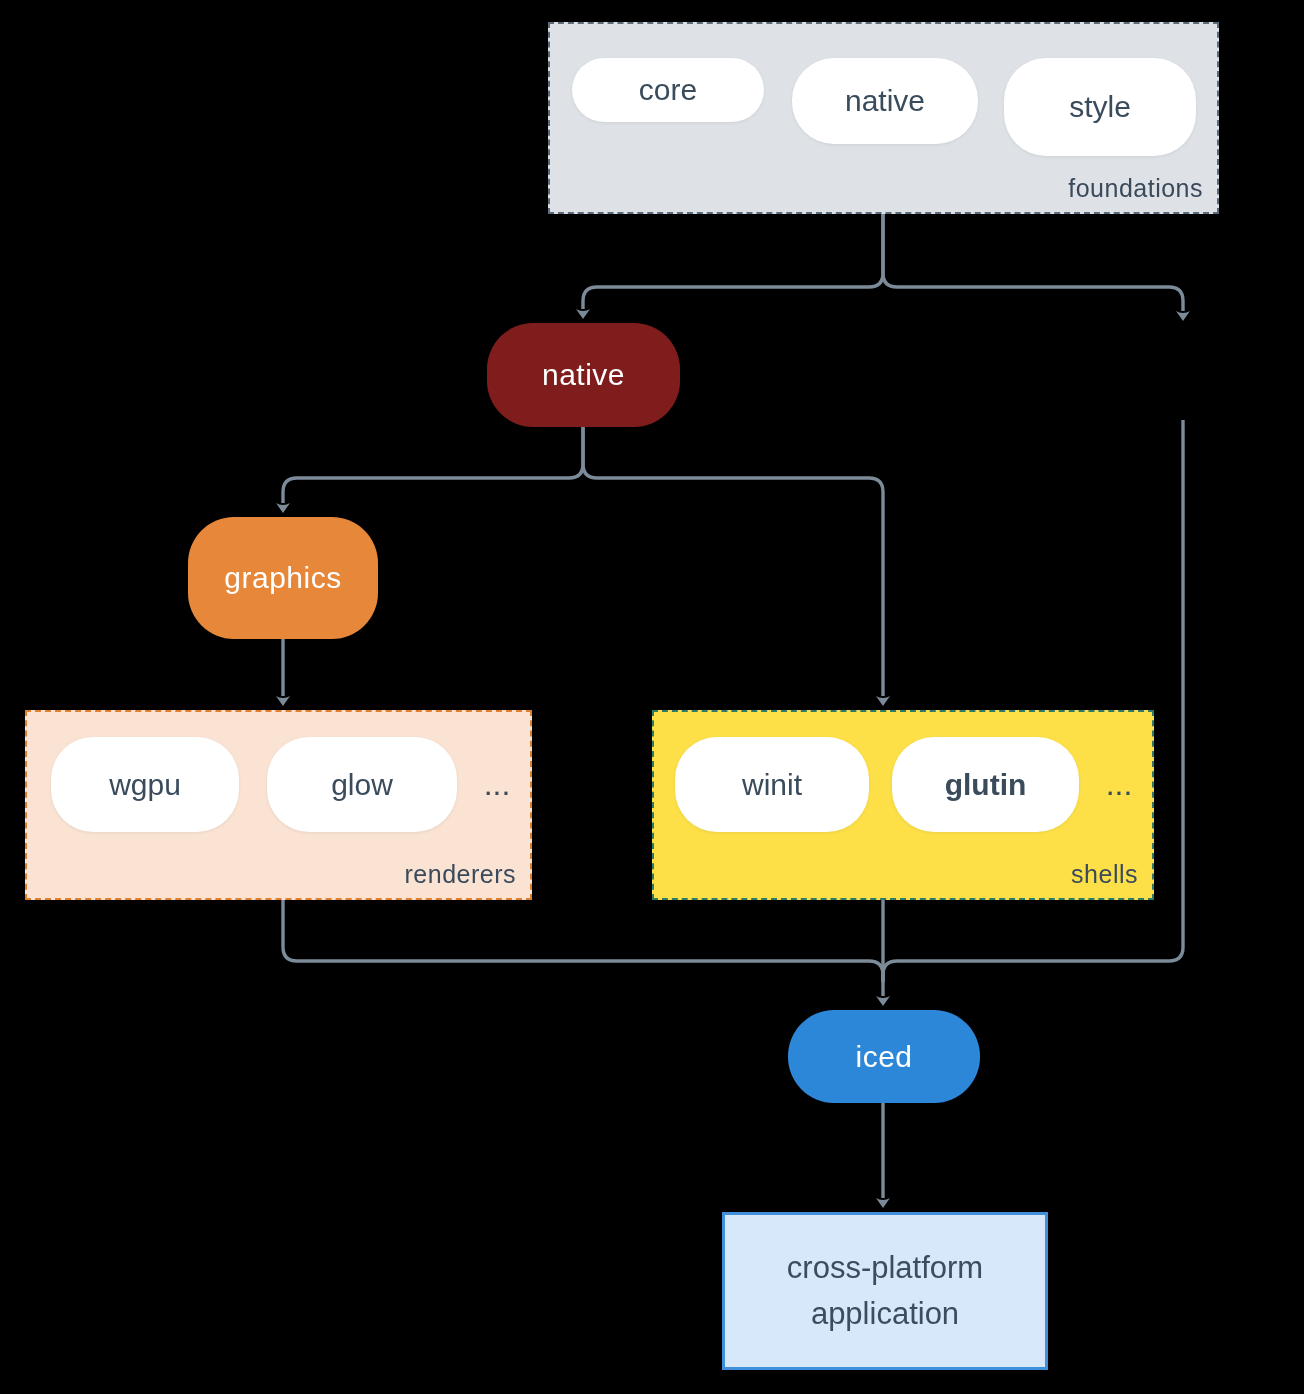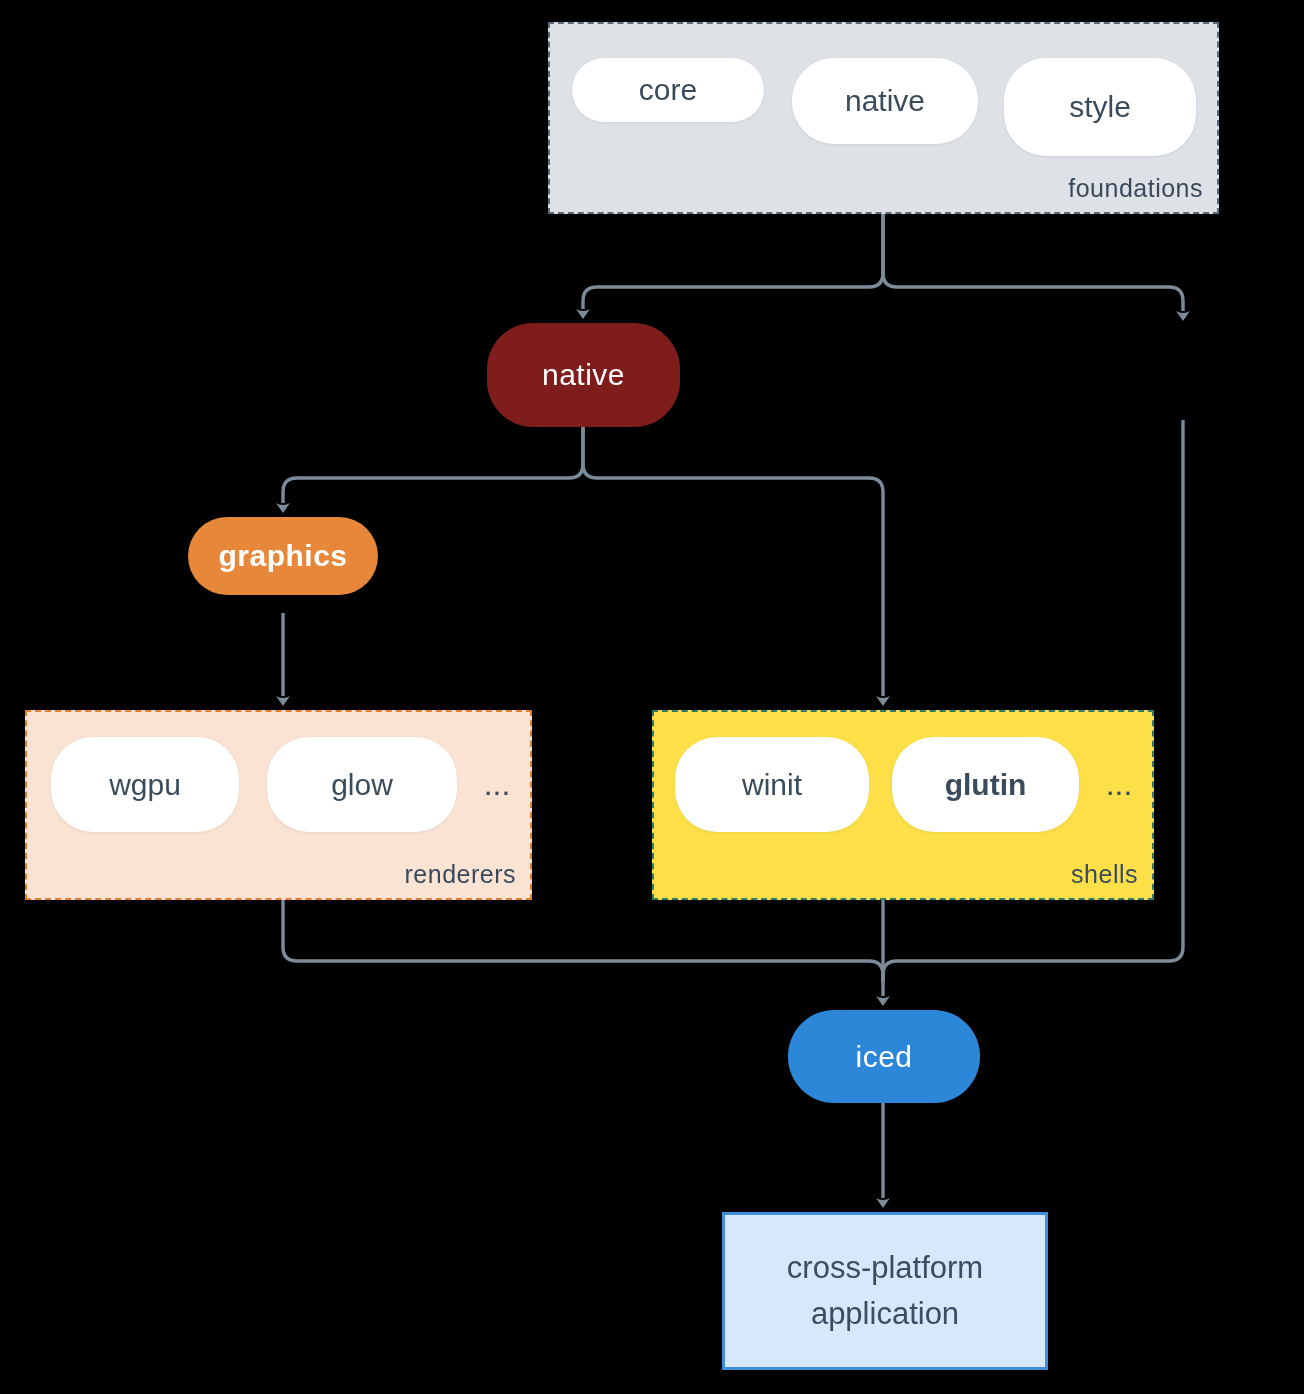--- a/index.html
+++ b/index.html
@@ -82,21 +82,21 @@
     border-radius: 46px;
     display: flex;
     align-items: center;
     justify-content: center;
     font-size: 30px;
     color: #ffffff;
     letter-spacing: 0.5px;
   }
   .node-pill.native   { left: 487px;  top: 323px;  width: 193px; height: 104px; background: #7f1d1d; }
   .node-pill.web      { left: 1087px; top: 325px;  width: 189px; height: 95px; background: #6a5ce8; }
-  .node-pill.graphics { left: 188px;  top: 517px;  width: 190px; height: 78px; background: #e7873a; font-weight: bold; }
+  .node-pill.graphics { left: 188px;  top: 517px;  width: 190px; height: 122px; background: #e7873a; }
   .node-pill.iced     { left: 788px;  top: 1010px; width: 192px; height: 93px; background: #2d87d8; }
   
   .app-box {
     position: absolute;
     left: 722px; top: 1212px;
     width: 326px; height: 158px;
     box-sizing: border-box;
     background: #d6e8f9;
     border: 3px solid #3f8fdb;
     display: flex;

